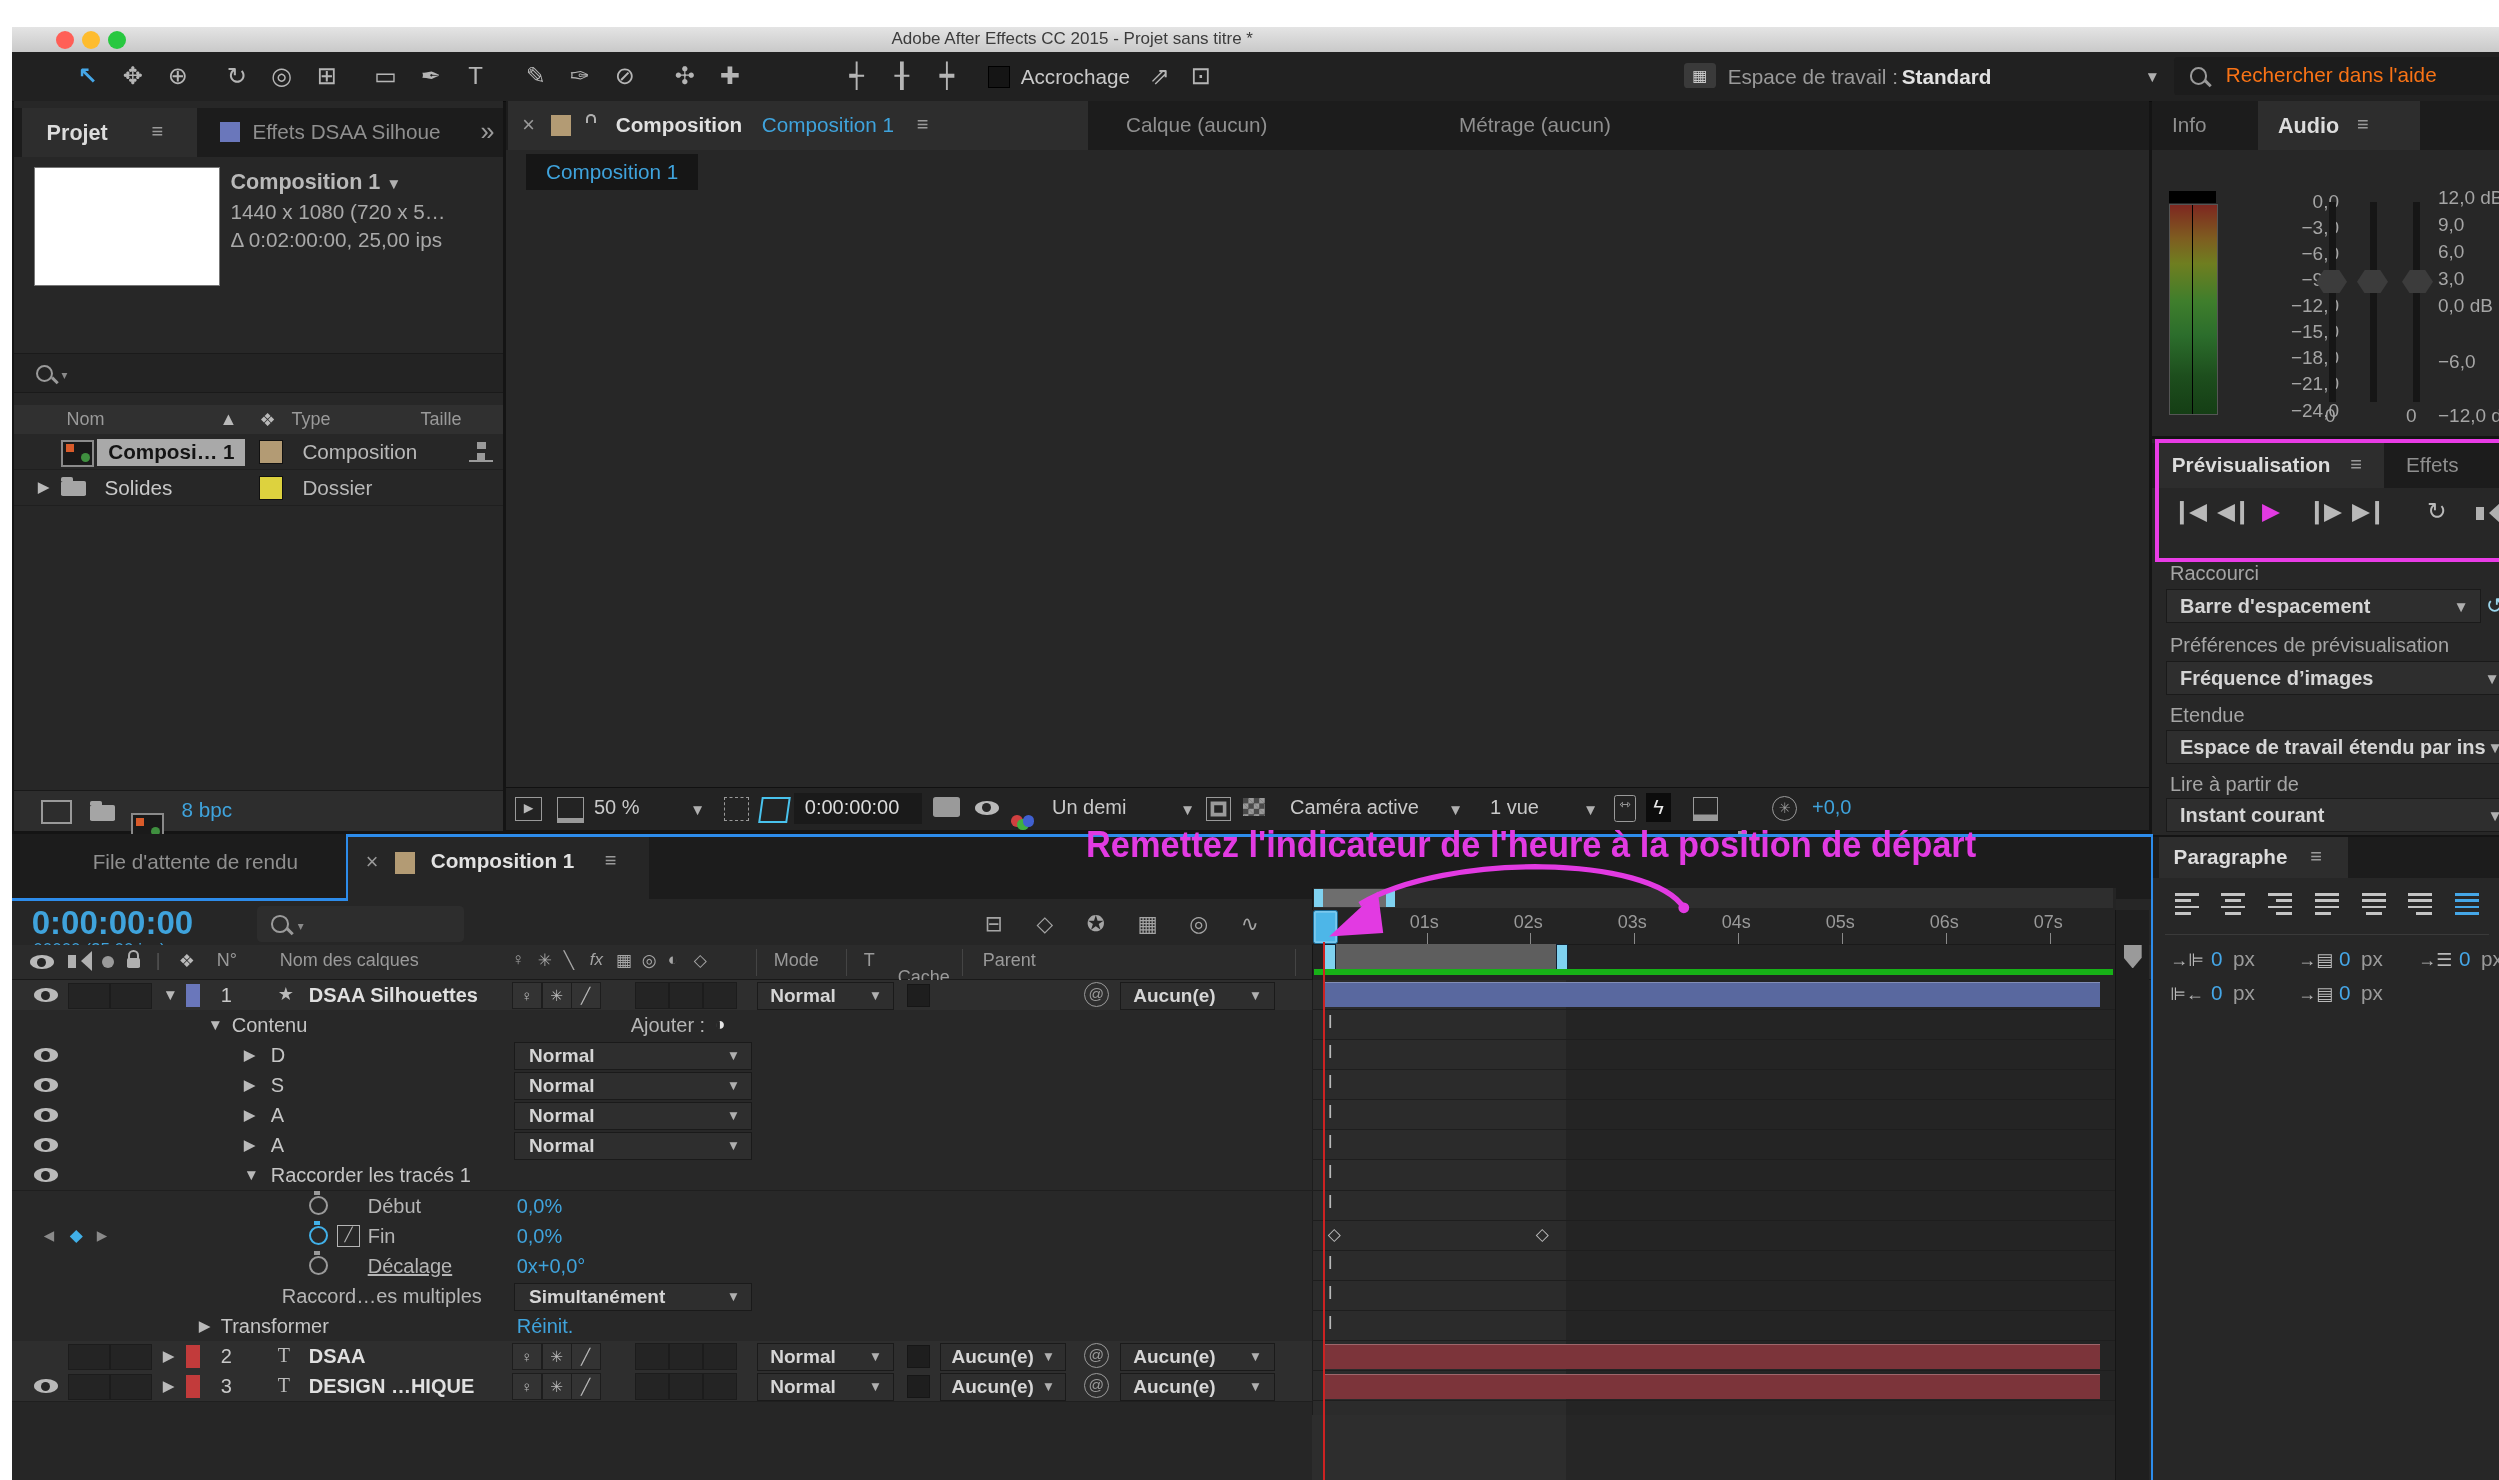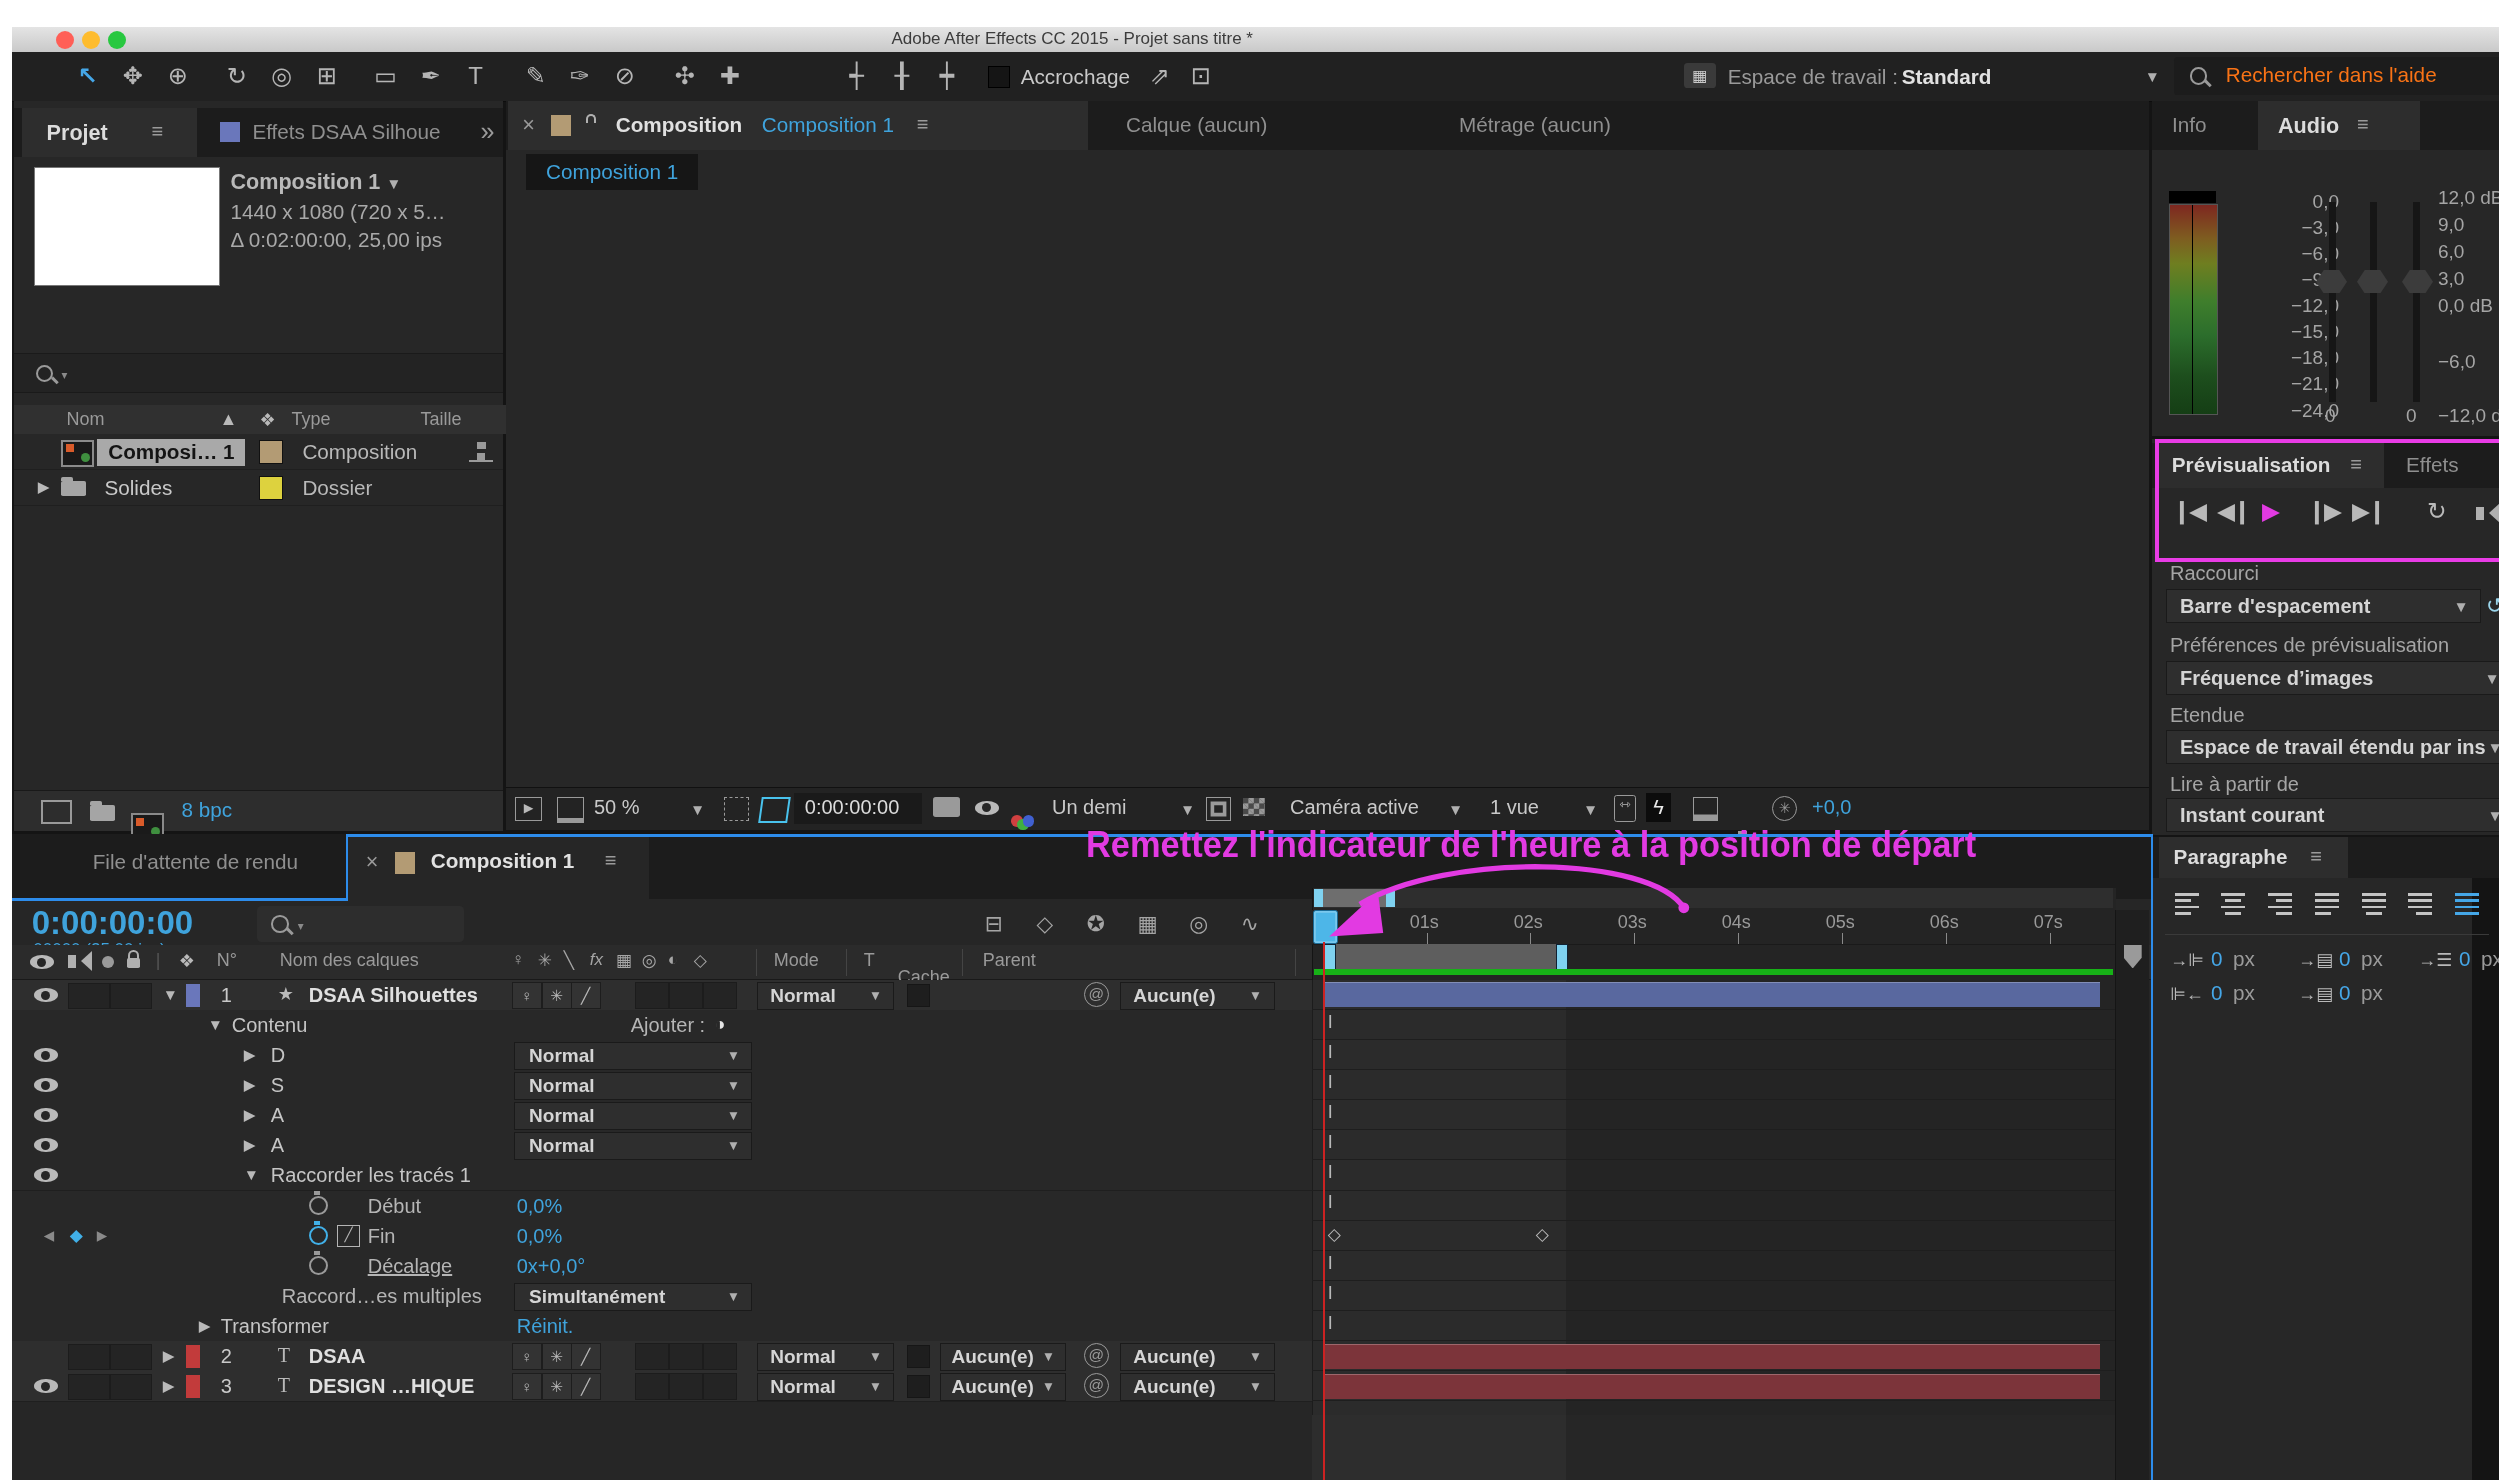--- a/index.html
+++ b/index.html
@@ -124,21 +124,21 @@
   <div class="abs" style="left:20px;top:66px;width:184px;height:117px;background:#fff;border:0.9px solid #777;"></div>
   <div class="abs" style="left:216px;top:68px;">
     <div class="txt" style="font-size:21.6px;font-weight:bold;color:#b9b9b9;"><span>Composition 1</span> <span class="caret">▼</span></div>
     <div class="txt" style="font-size:20.7px;color:#a9a9a9;margin-top:5.4px;">1440 x 1080  (720 x 5…</div>
     <div class="txt" style="font-size:20.7px;color:#a9a9a9;margin-top:3.6px;">Δ 0:02:00:00, 25,00 ips</div>
   </div>
   <div class="abs" style="left:0;top:252px;width:489px;height:38px;background:#232323;border-top:0.9px solid #1a1a1a;border-bottom:0.9px solid #1a1a1a;">
     <div class="abs mag" style="left:21.6px;top:10.8px;"></div>
     <div class="abs caret" style="left:47px;top:14.4px;font-size:11.7px;color:#8a8a8a;">▾</div>
   </div>
-  <div class="abs" style="left:0;top:304px;width:489px;height:29px;background:#303030;font-size:18px;color:#9a9a9a;padding-left:32px;">
+  <div class="abs" style="left:0;top:304px;width:489px;height:29px;background:#303030;font-size:18px;color:#9a9a9a;">
     <span class="abs txt" style="left:52px;top:3.6px;">Nom</span>
     <span class="abs" style="left:205px;top:3.6px;color:#b9b9b9;">▲</span>
     <span class="abs" style="left:245px;top:3.6px;color:#b9b9b9;">❖</span>
     <span class="abs txt" style="left:277px;top:3.6px;">Type</span>
     <span class="abs txt" style="left:406px;top:3.6px;">Taille</span>
   </div>
   <div id="project-rows">
       <div style="position: absolute; left: 0px; top: 334px; width: 489px; height: 34px; border-bottom: 0.9px solid rgb(31, 31, 31);">
         <div class="compico" style="position: absolute; left: 47px; top: 4.5px;"></div>
         <div class="txt" style="position: absolute; left: 83px; top: 3.6px; background: rgb(169, 169, 169); color: rgb(20, 20, 20); padding: 1.8px 10.8px; font-weight: bold; font-size: 20.7px;">Composi… 1</div>
@@ -296,21 +296,21 @@
     <span class="abs txt" style="left:12.6px;top:4.5px;font-weight:bold;color:#d5d5d5;max-width:306px;overflow:hidden;display:inline-block;">Espace de travail étendu par inst</span>
     <span class="abs caret" style="left:320px;top:8px;">▼</span>
   </div>
   <div class="abs txt" style="left:18px;top:216px;color:#a5a5a5;">Lire à partir de</div>
   <div class="abs dd-box" style="left:14.4px;top:241px;width:334px;height:32px;border-right:none;">
     <span class="abs txt" style="left:12.6px;top:4.5px;font-weight:bold;color:#d5d5d5;">Instant courant</span>
     <span class="abs caret" style="left:320px;top:8px;">▼</span>
   </div>
 </div>
 
-<div class="abs panel" id="paragraph" style="left:2152px;top:837px;width:320px;height:643px;">
+<div class="abs panel" id="paragraph" style="left:2152px;top:837px;width:348px;height:643px;">
   <div class="abs tabbar" style="left:0;top:0;width:348px;height:41px;">
     <div class="abs tab-active" style="left:7.2px;top:0;width:189px;height:41px;">
       <span class="abs txt" style="left:14.4px;top:8px;font-size:20.7px;font-weight:bold;">Paragraphe</span>
       <span class="abs" style="left:151px;top:8px;font-size:20px;color:#9a9a9a;">≡</span>
     </div>
   </div>
   <div id="align-host">
       <div class="al" style="position: absolute; left: 22.5px; top: 56px; align-items: flex-start;">
         <i style="width: 24px;"></i>
         <i style="width: 16px;"></i>

